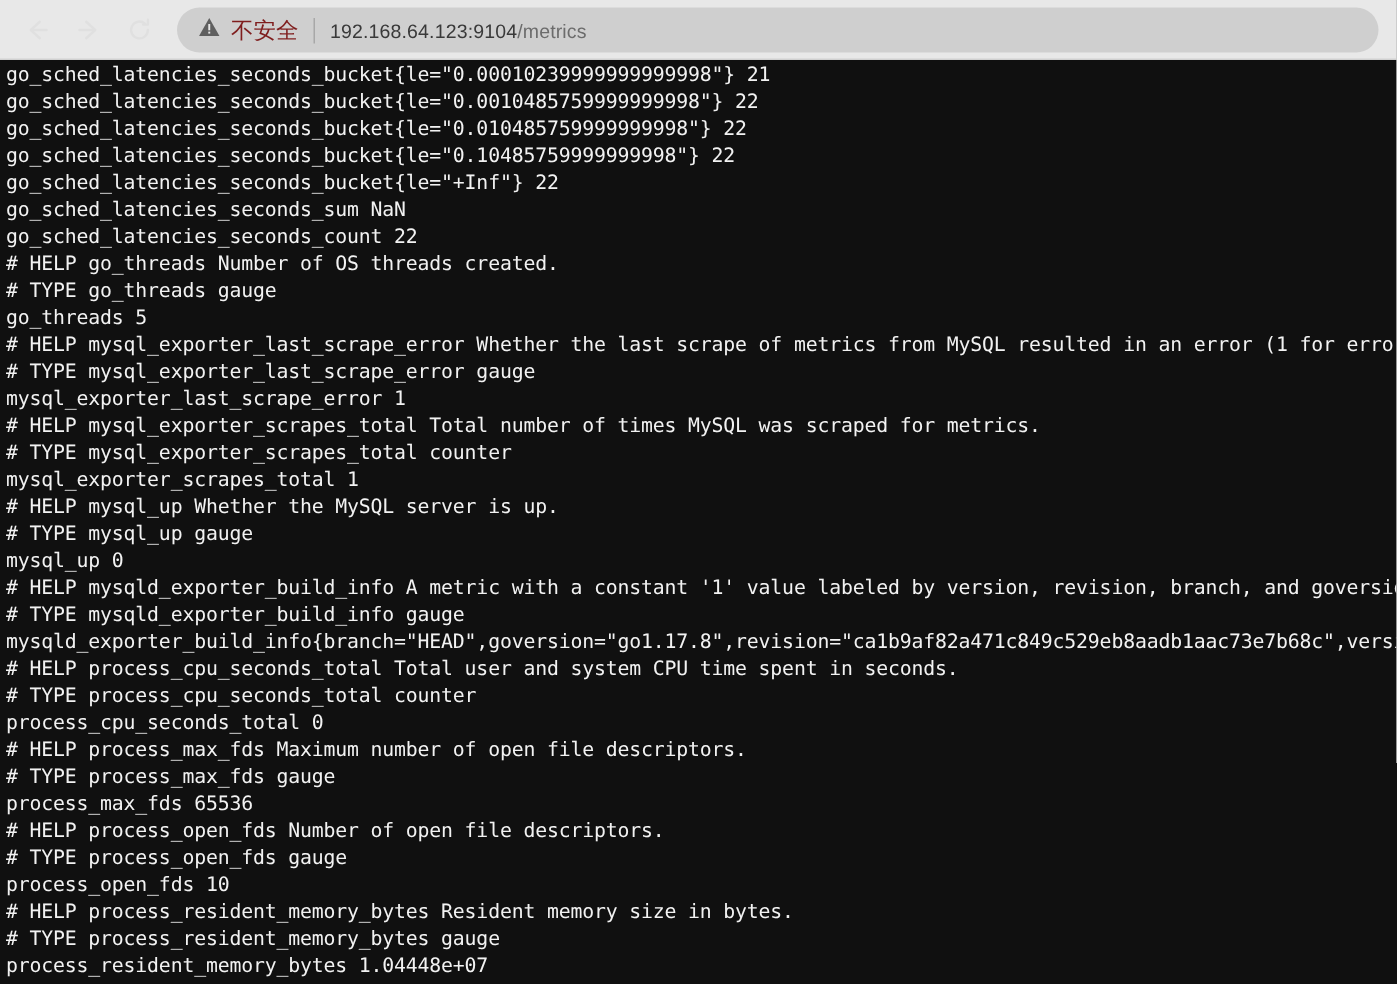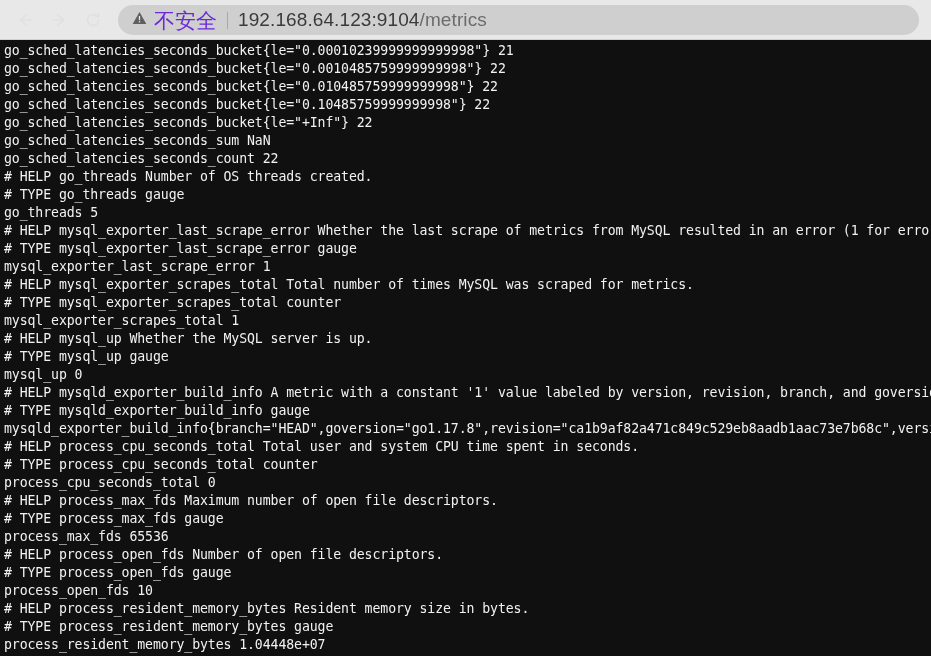--- a/index.html
+++ b/index.html
@@ -52,34 +52,34 @@
     min-width: 0;
   }
 
   #security-warning {
     display: flex;
     align-items: center;
     flex: 0 0 auto;
   }
   #warning-triangle { display: block; margin-right: 7px; }
   #security-text {
-    font-size: 21px;
-    color: #6d28d9;
+    font-size: 15px;
+    color: #7f1d1d;
     line-height: 1;
     white-space: nowrap;
   }
   #omnibox-separator {
     width: 1px;
     height: 17px;
     background: #a8a8a8;
     margin: 0 10px;
     flex: 0 0 auto;
   }
   #url-text {
-    font-size: 19px;
+    font-size: 13px;
     color: #3a3a3a;
     white-space: nowrap;
     overflow: hidden;
     letter-spacing: 0.1px;
   }
   #url-text .url-path { color: #6c6c6c; }
 
   
   #metrics-content {
     height: 616px;

